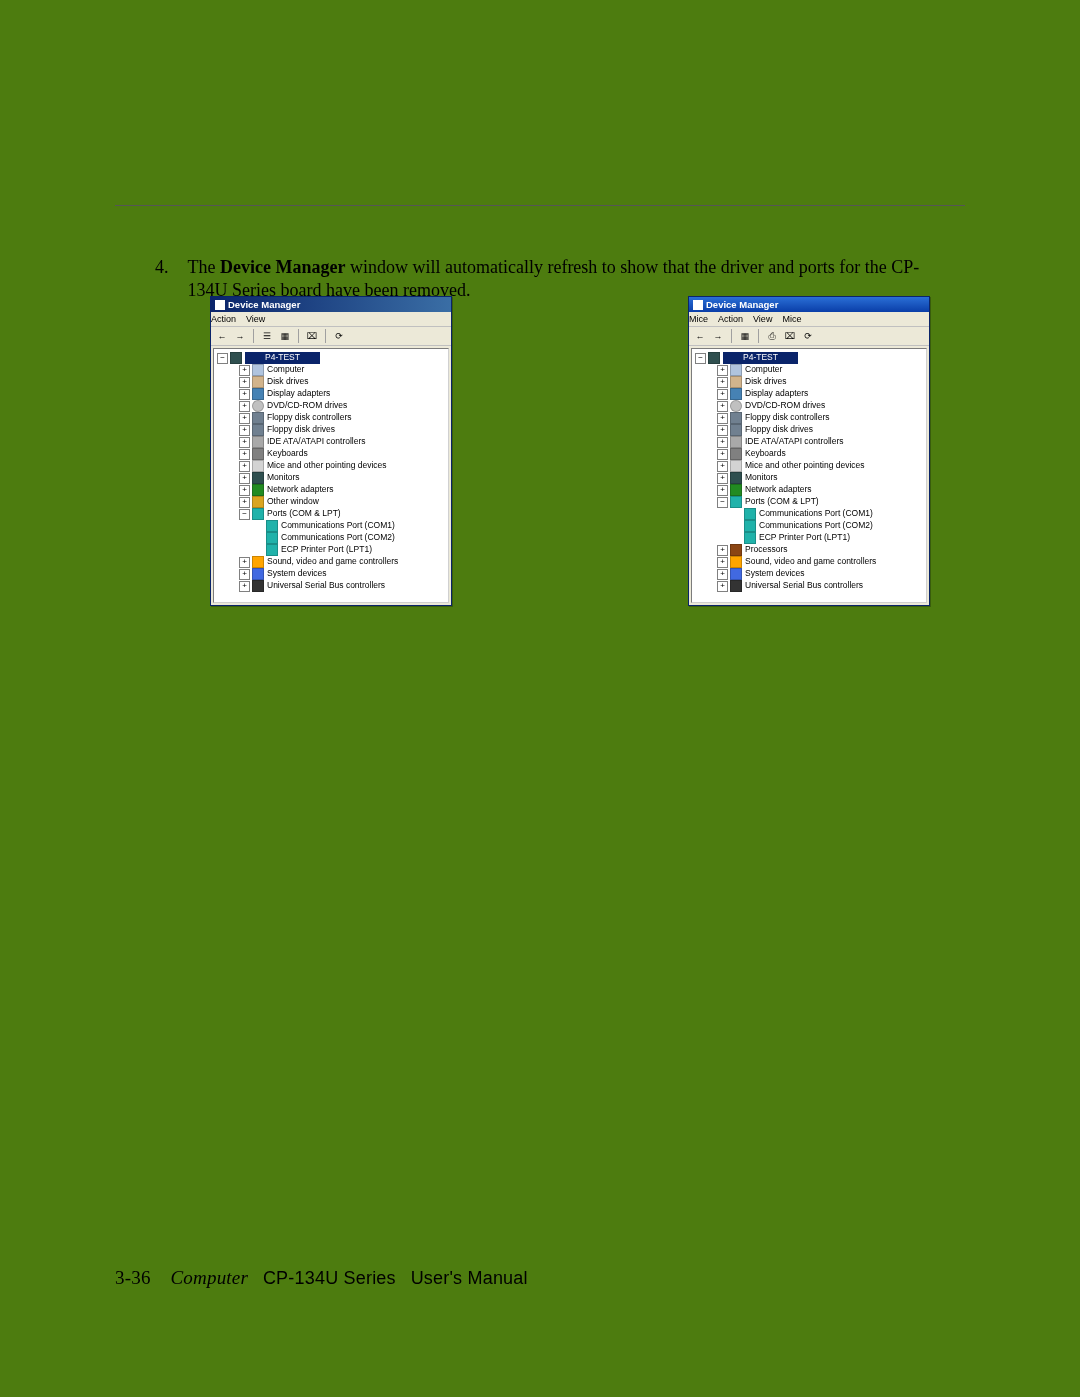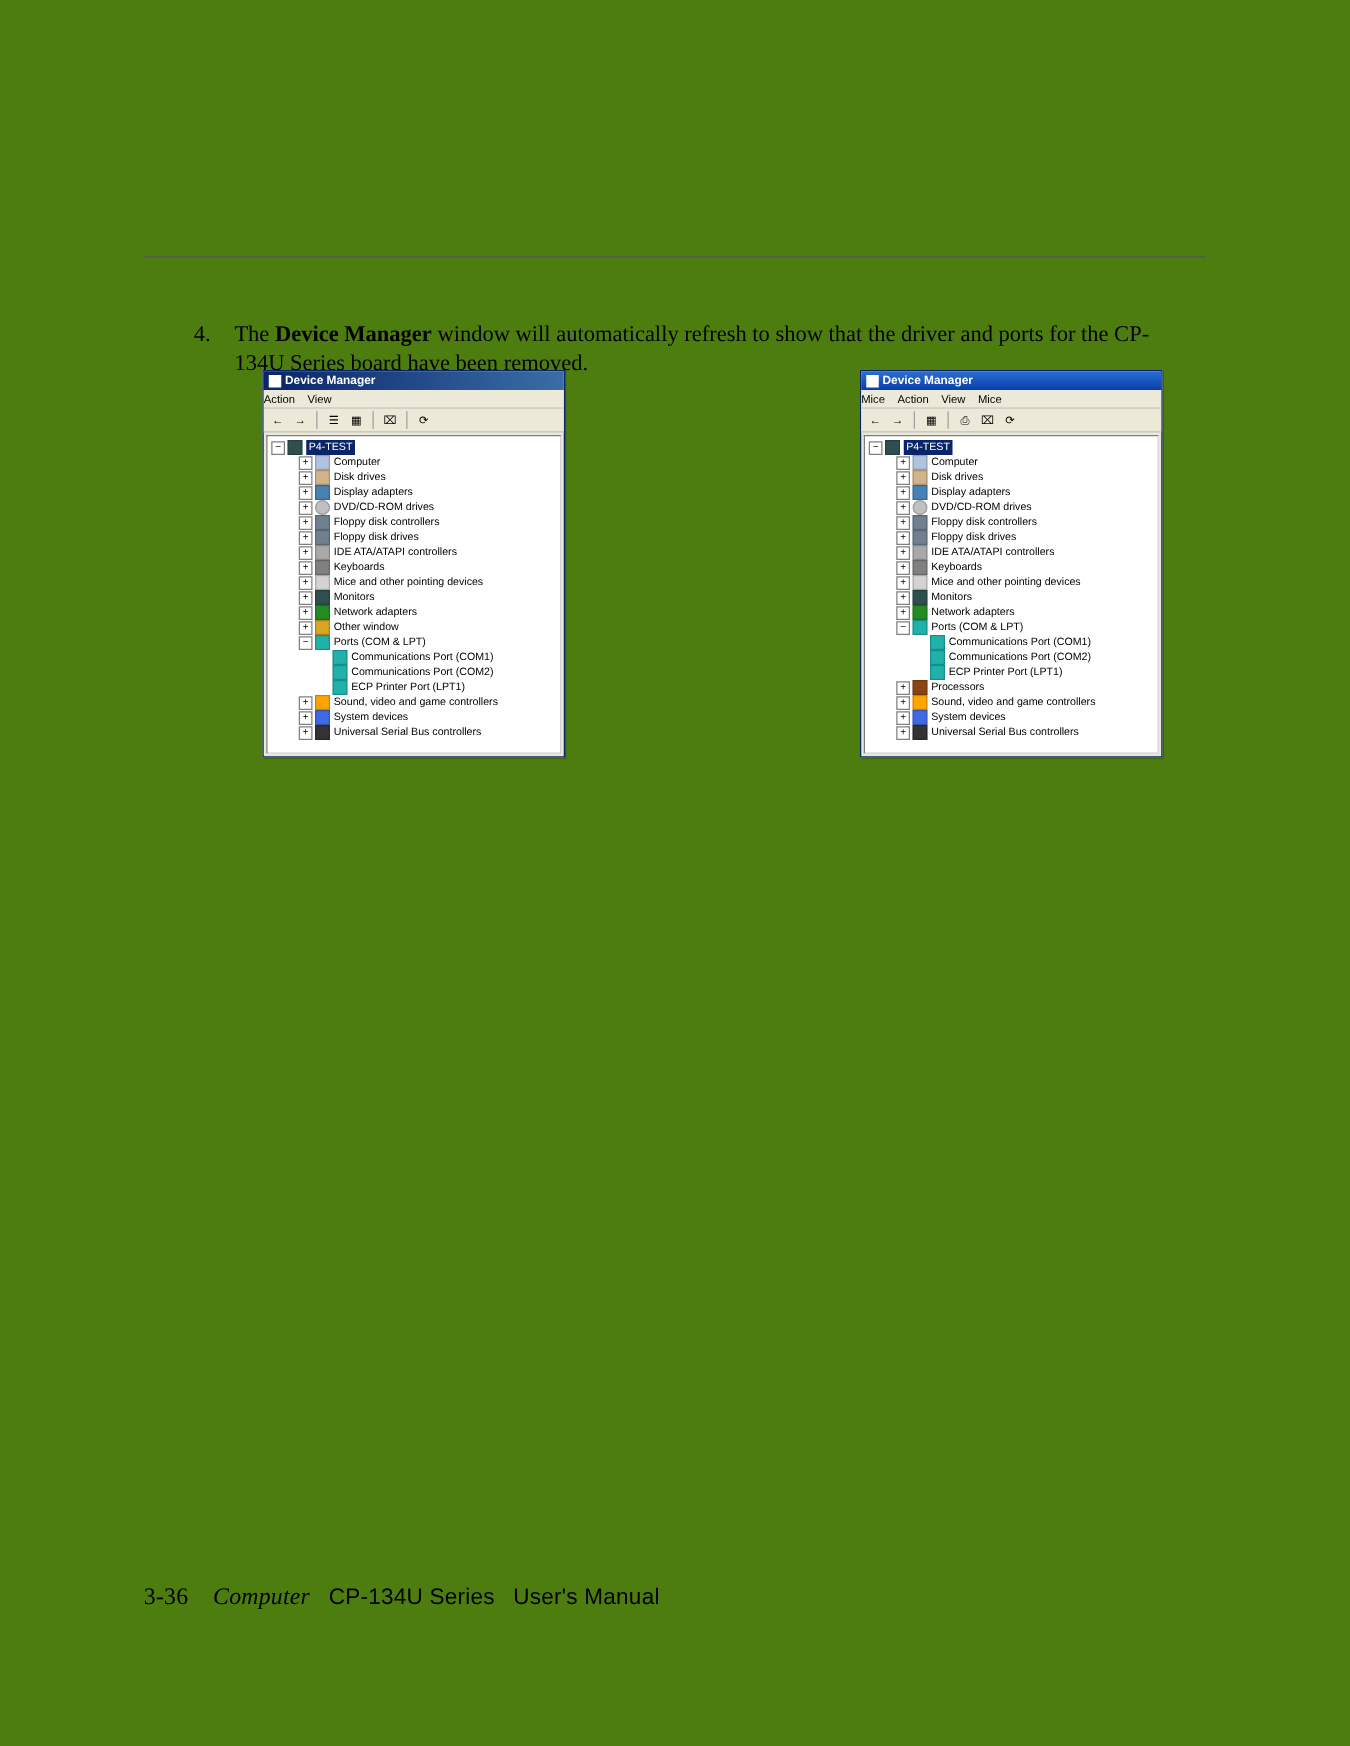--- a/index.html
+++ b/index.html
@@ -155,21 +155,21 @@
   .ic-ports { background: #20b2aa; }
   .ic-port { background: #20b2aa; }
   .ic-sound { background: #ffa500; }
   .ic-system { background: #4169e1; }
   .ic-usb { background: #333; }
   .ic-proc { background: #8b4513; }
   .ic-root { background: #2f4f4f; }
   .sel {
     background: #0a246a;
     color: #fff;
-    padding: 0 2px;
+    padding: 0 20px;
   }
 
   
   .footer {
     position: absolute;
     left: 115px;
     bottom: 108px;
     font-size: 19px;
     letter-spacing: .2px;
   }

